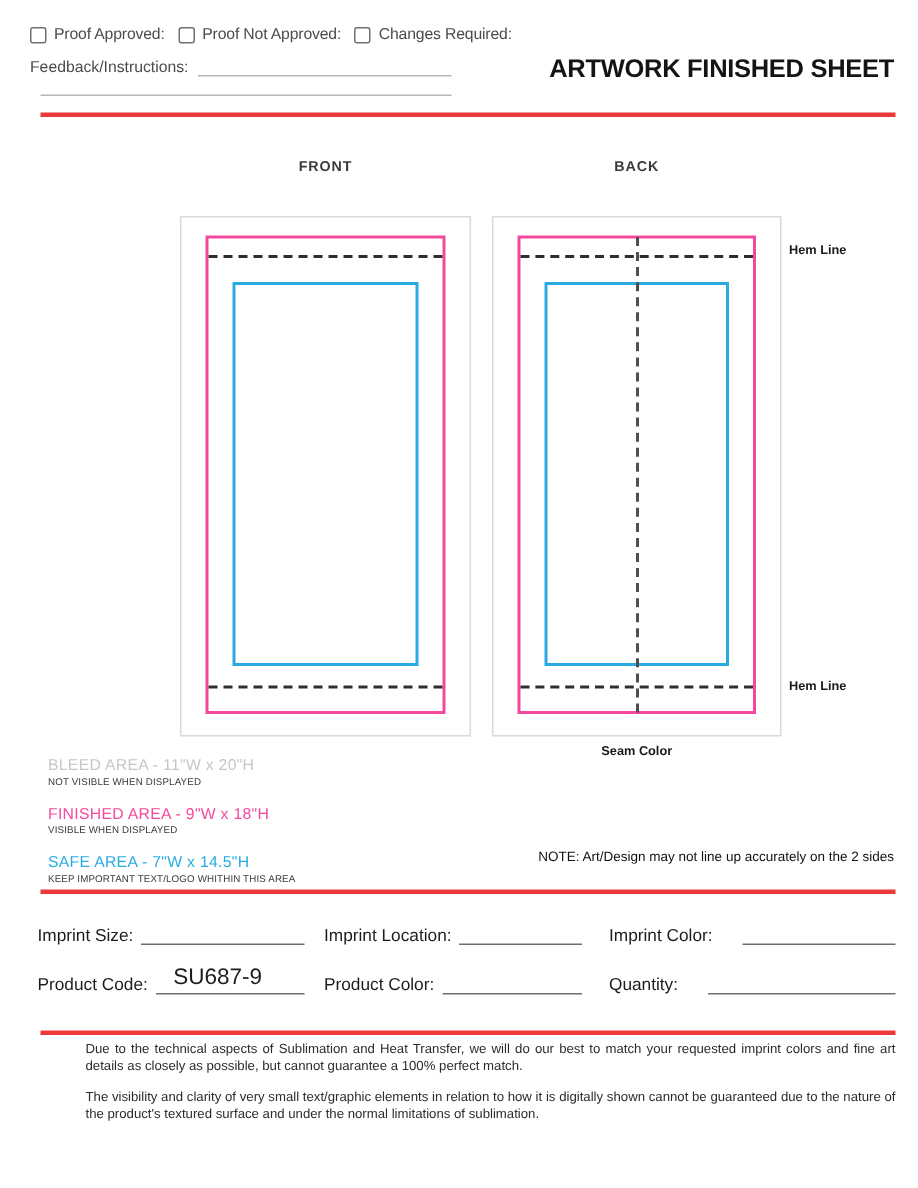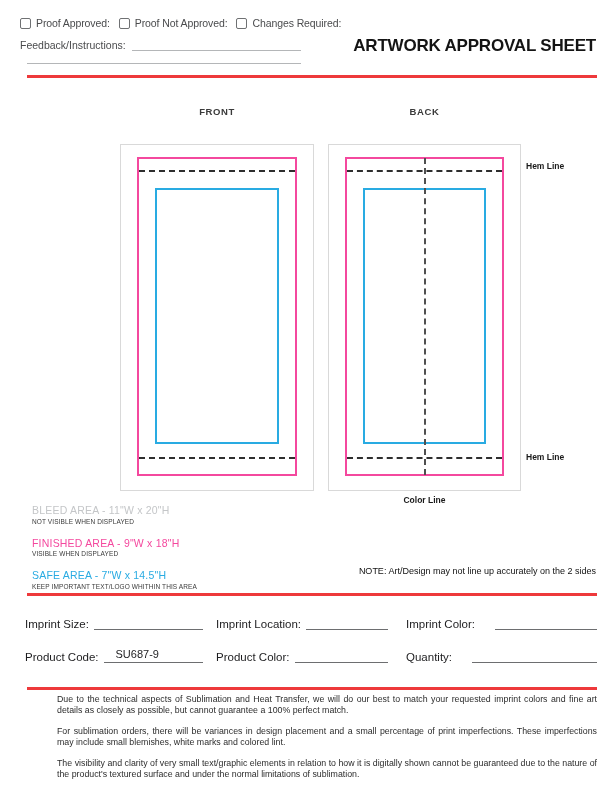--- a/index.html
+++ b/index.html
@@ -91,21 +91,21 @@
   .form-row { position:absolute; left:25px; width:572px; display:flex; }
   .form-row-1 { top:615px; }
   .form-row-2 { top:648px; }
   .form-cell { display:flex; align-items:flex-end; }
   .form-cell .form-label { font-size:11.5px; color:#1d1d1f; white-space:nowrap; margin-right:5px; }
   .form-line { flex:1; height:15px; border-bottom:1.5px solid #6d6e70; position:relative; }
   .cell-1 { width:178px; margin-right:13px; }
   .cell-2 { width:172px; margin-right:18px; }
   .cell-3 { flex:1;gap:15px; }
   .form-value {
-    position:absolute; left:12px; bottom:2px; font-size:11px; color:#1d1d1f; white-space:nowrap;
+    position:absolute; left:12px; bottom:2px; font-size:15px; color:#1d1d1f; white-space:nowrap;
   }
 
   
   .disclaimers { position:absolute; left:23px; top:694px; width:574px; }
   .disclaimers p {
     font-size:8.8px; line-height:10.6px; color:#2c2c2c; text-align:justify;
     margin-bottom:11px;
     margin-left:34px;
   }
 </style>
@@ -128,21 +128,21 @@
       <span class="chk-label">Changes Required:</span>
     </div>
   </div>
 
   <div class="feedback-row">
     <span class="feedback-label">Feedback/Instructions:</span>
     <span class="fill-line"></span>
   </div>
   <div class="line2"></div>
 
-  <div class="sheet-title">ARTWORK APPROVAL SHEET</div>
+  <div class="sheet-title">ARTWORK FINISHED SHEET</div>
 
   <div class="redline redline-1"></div>
 
   <div class="panel-caption cap-front">FRONT</div>
   <div class="panel-caption cap-back">BACK</div>
 
   <div class="panel panel-front">
     <div class="rect-finished"></div>
     <div class="hem-dash top"></div>
     <div class="hem-dash bottom"></div>
@@ -152,21 +152,21 @@
   <div class="panel panel-back">
     <div class="rect-finished"></div>
     <div class="hem-dash top"></div>
     <div class="hem-dash bottom"></div>
     <div class="rect-safe"></div>
     <div class="seam-dash"></div>
   </div>
 
   <div class="side-label hem-label-top">Hem Line</div>
   <div class="side-label hem-label-bottom">Hem Line</div>
-  <div class="seam-label">Color Line</div>
+  <div class="seam-label">Seam Color</div>
 
   <div class="legend">
     <div class="legend-item">
       <div class="legend-title bleed">BLEED AREA - 11"W x 20"H</div>
       <div class="legend-caption">NOT VISIBLE WHEN DISPLAYED</div>
     </div>
     <div class="legend-item">
       <div class="legend-title finished">FINISHED AREA - 9"W x 18"H</div>
       <div class="legend-caption">VISIBLE WHEN DISPLAYED</div>
     </div>
@@ -209,17 +209,16 @@
     <div class="form-cell cell-3">
       <span class="form-label">Quantity:</span>
       <span class="form-line"></span>
     </div>
   </div>
 
   <div class="redline redline-3"></div>
 
   <div class="disclaimers">
     <p>Due to the technical aspects of Sublimation and Heat Transfer, we will do our best to match your requested imprint colors and fine art details as closely as possible, but cannot guarantee a 100% perfect match.</p>
-    <p>For sublimation orders, there will be variances in design placement and a small percentage of print imperfections. These imperfections may include small blemishes, white marks and colored lint.</p>
     <p>The visibility and clarity of very small text/graphic elements in relation to how it is digitally shown cannot be guaranteed due to the nature of the product's textured surface and under the normal limitations of sublimation.</p>
   </div>
 
 </div>
 
 </body></html>

